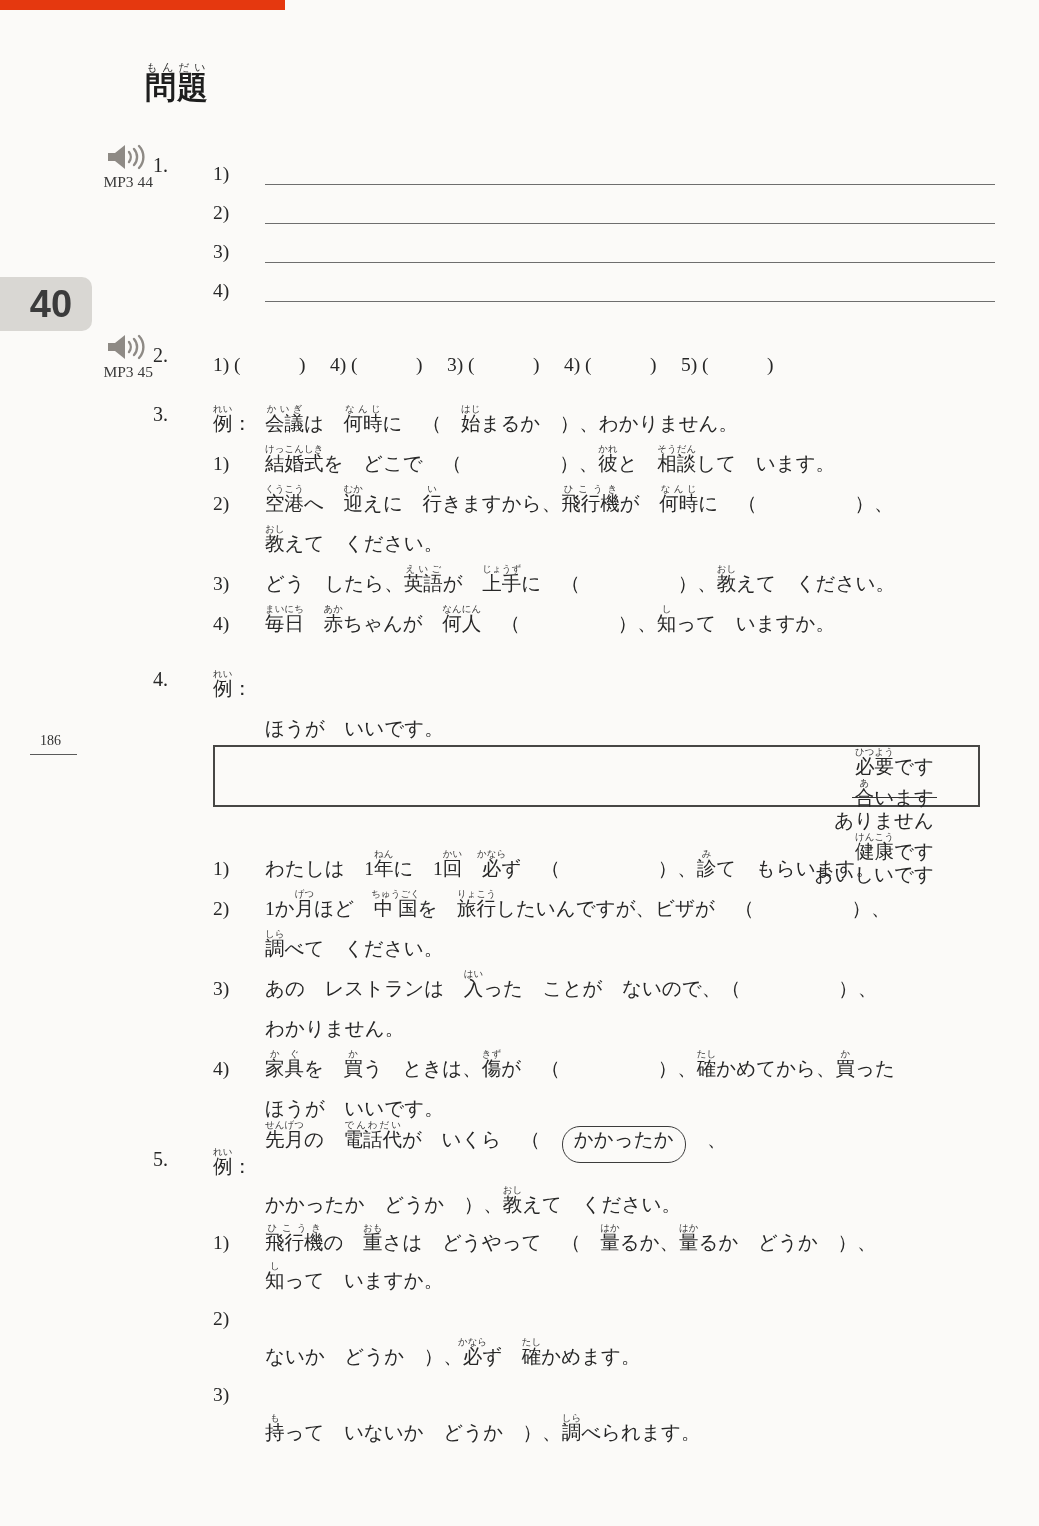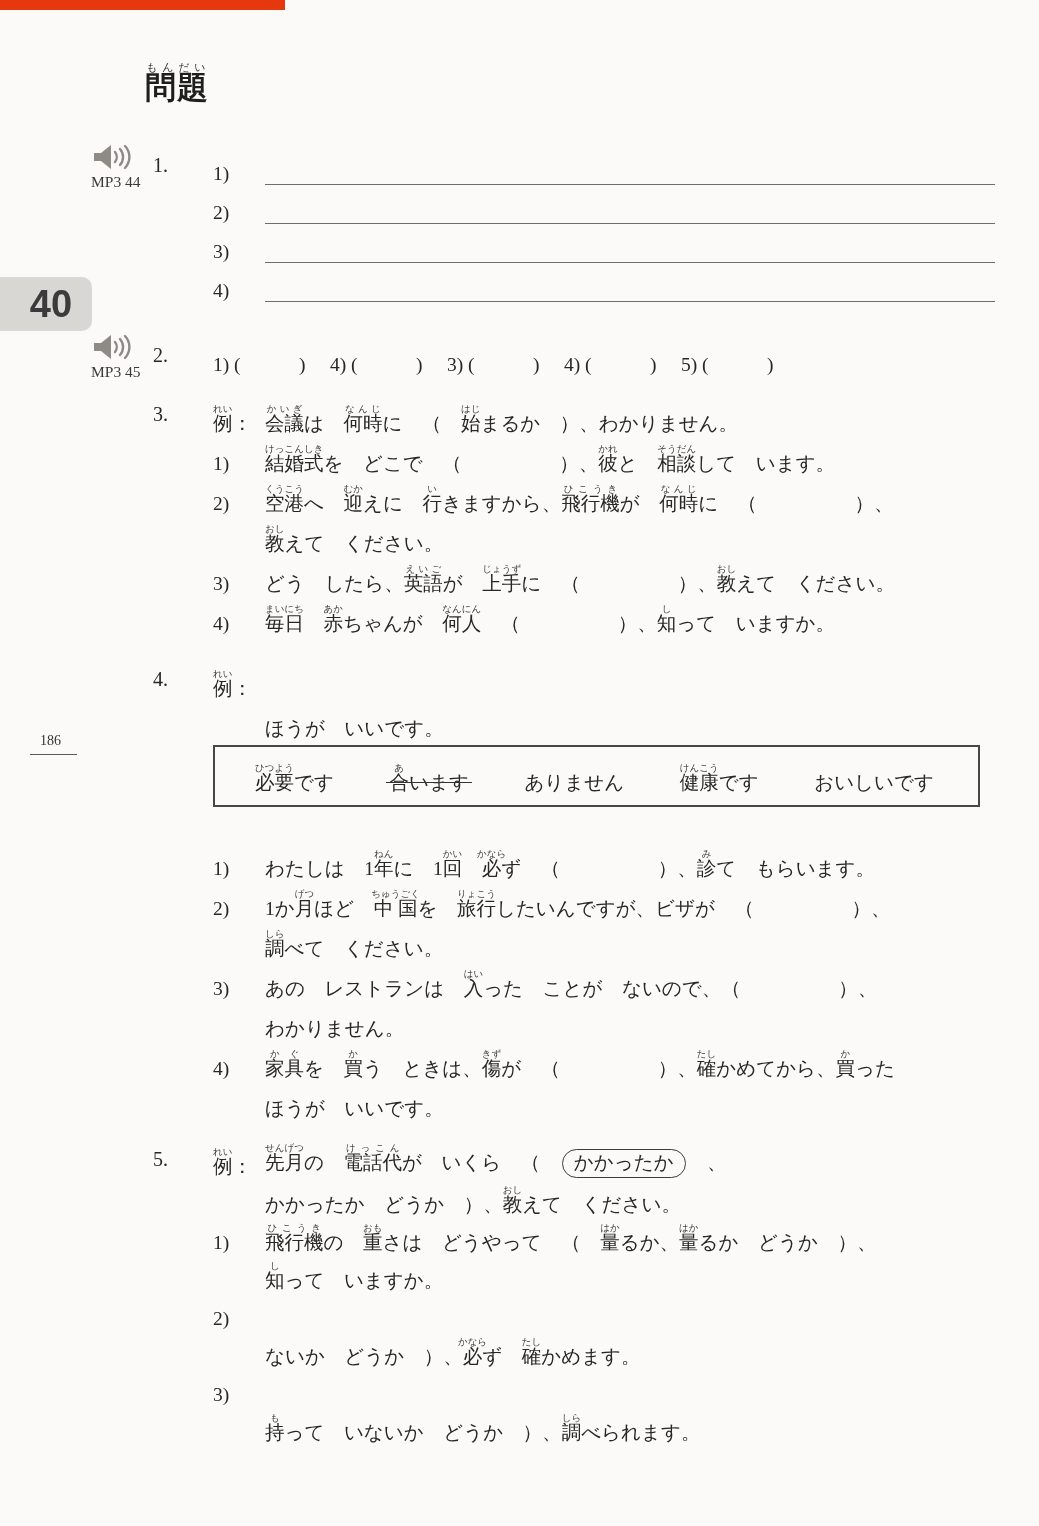--- a/index.html
+++ b/index.html
@@ -17,31 +17,31 @@
   ruby{ruby-position:over;}
   rt{font-size:9.5px;color:#3a3a3a;letter-spacing:0;}
   section.ex{position:absolute;left:155px;width:840px;}
   .exnum{position:absolute;left:-2px;top:8px;font-size:20px;}
   .rows{margin-left:58px;}
   .row{display:flex;align-items:flex-end;height:40px;}
   .row .lbl{flex:0 0 52px;font-size:19.5px;line-height:23px;white-space:nowrap;}
   .row .txt{font-size:19.5px;line-height:23px;white-space:nowrap;}
   .ex1 .row{height:39px;}
   .uline{flex:1;height:100%;border-bottom:1.3px solid #6e6e6e;}
-  .audio{position:absolute;left:-64px;top:-4px;width:62px;text-align:left;}
+  .audio{position:absolute;left:-64px;top:-4px;width:62px;text-align:right;}
   .audio .mp3{display:block;font-size:15.5px;color:#3a3a3a;margin-top:-3px;white-space:nowrap;}
   .ex5 .row{height:38px;}
   .choicebox{margin:5px 0 33px 58px;width:767px;height:62px;box-sizing:border-box;
         border:2px solid #474745;display:flex;align-items:flex-end;justify-content:space-between;
-        padding:0 44px 11px 40px;}
+        padding:0 44px 11px 40px;flex-direction:column;}
   .choice{font-size:19.5px;line-height:23px;white-space:nowrap;}
   .struck{position:relative;display:inline-block;}
   .struck::after{content:"";position:absolute;left:-3px;right:-3px;top:60%;border-top:1.7px solid #333;}
   .circled{display:inline-block;border:1.7px solid #3c3c3c;border-radius:18px;
-        padding:1px 11px 3px;line-height:23px;margin:0 2px;}
+        padding:1px 11px 11px;line-height:23px;margin:15px 2px;}
 </style>
 </head>
 <body>
 
 <div class="page">
 
   <div class="topbar"></div>
 
   <div class="lesson-tab">
     <span>40</span>
@@ -178,21 +178,21 @@
         <span class="txt">ほうが　いいです。</span>
       </div>
     </div>
   </section>
 
   <section class="ex ex5" style="top:1140px;">
     <span class="exnum">5.</span>
     <div class="rows">
       <div class="row">
         <span class="lbl"><ruby>例<rt>れい</rt></ruby>：</span>
-        <span class="txt"><ruby>先月<rt>せんげつ</rt></ruby>の　<ruby>電話代<rt>けっこん</rt></ruby>が　いくら　（　<span class="circled">かかったか</span>　、</span>
+        <span class="txt"><ruby>先月<rt>せんげつ</rt></ruby>の　<ruby>電話代<rt>でんわだい</rt></ruby>が　いくら　（　<span class="circled">かかったか</span>　、</span>
       </div>
       <div class="row">
         <span class="lbl"></span>
         <span class="txt">かかったか　どうか　）、<ruby>教<rt>おし</rt></ruby>えて　ください。</span>
       </div>
       <div class="row">
         <span class="lbl">1)</span>
         <span class="txt"><ruby>飛行機<rt>ひこうき</rt></ruby>の　<ruby>重<rt>おも</rt></ruby>さは　どうやって　（　<ruby>量<rt>はか</rt></ruby>るか、<ruby>量<rt>はか</rt></ruby>るか　どうか　）、</span>
       </div>
       <div class="row">

